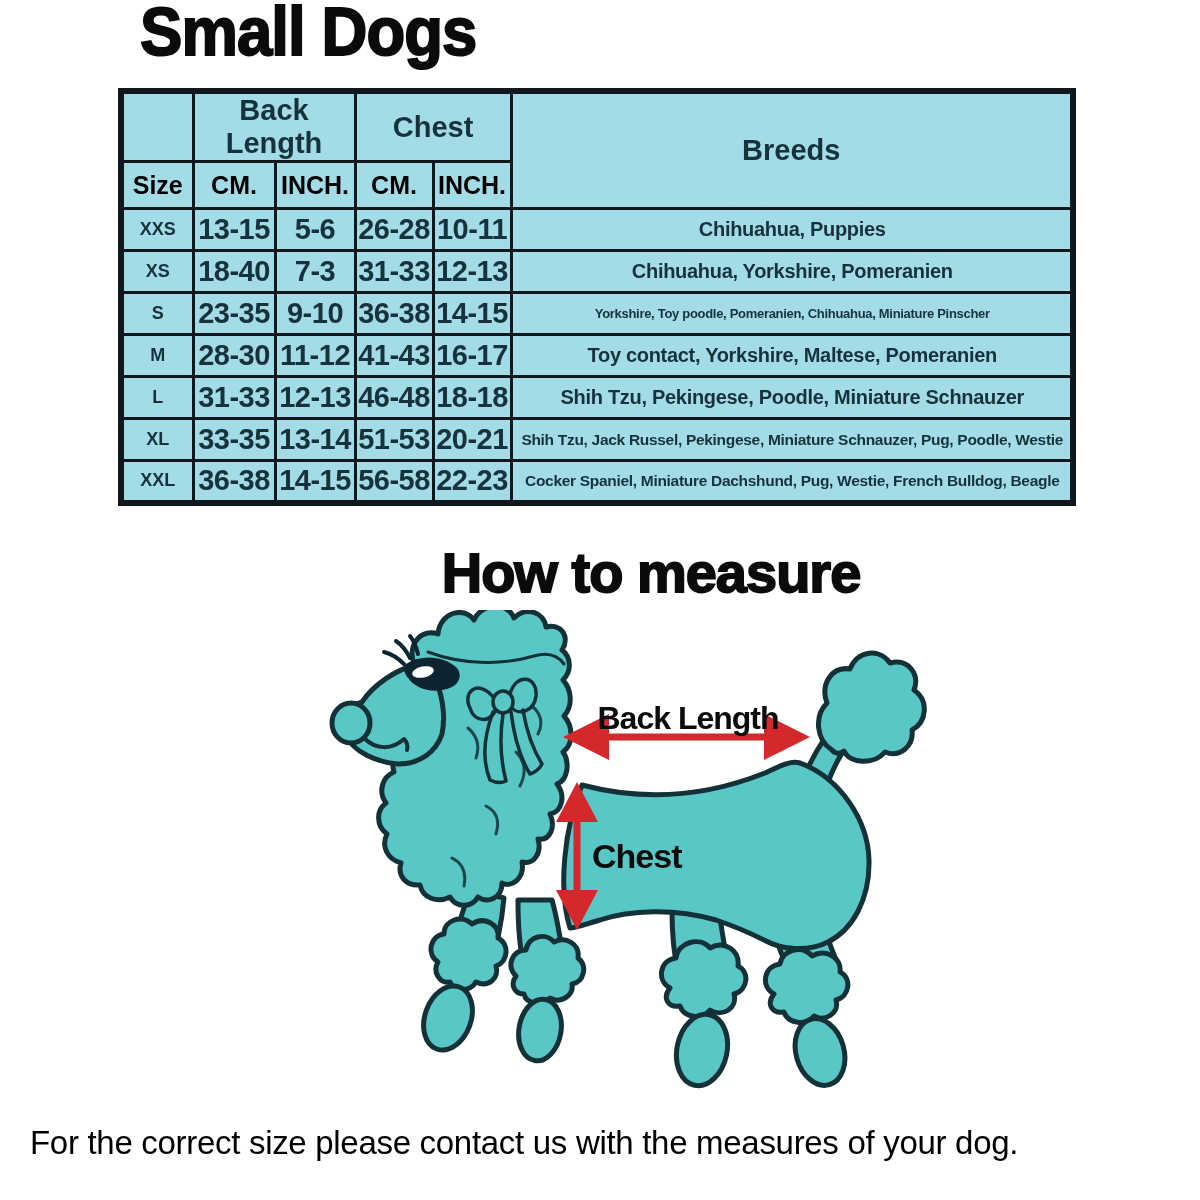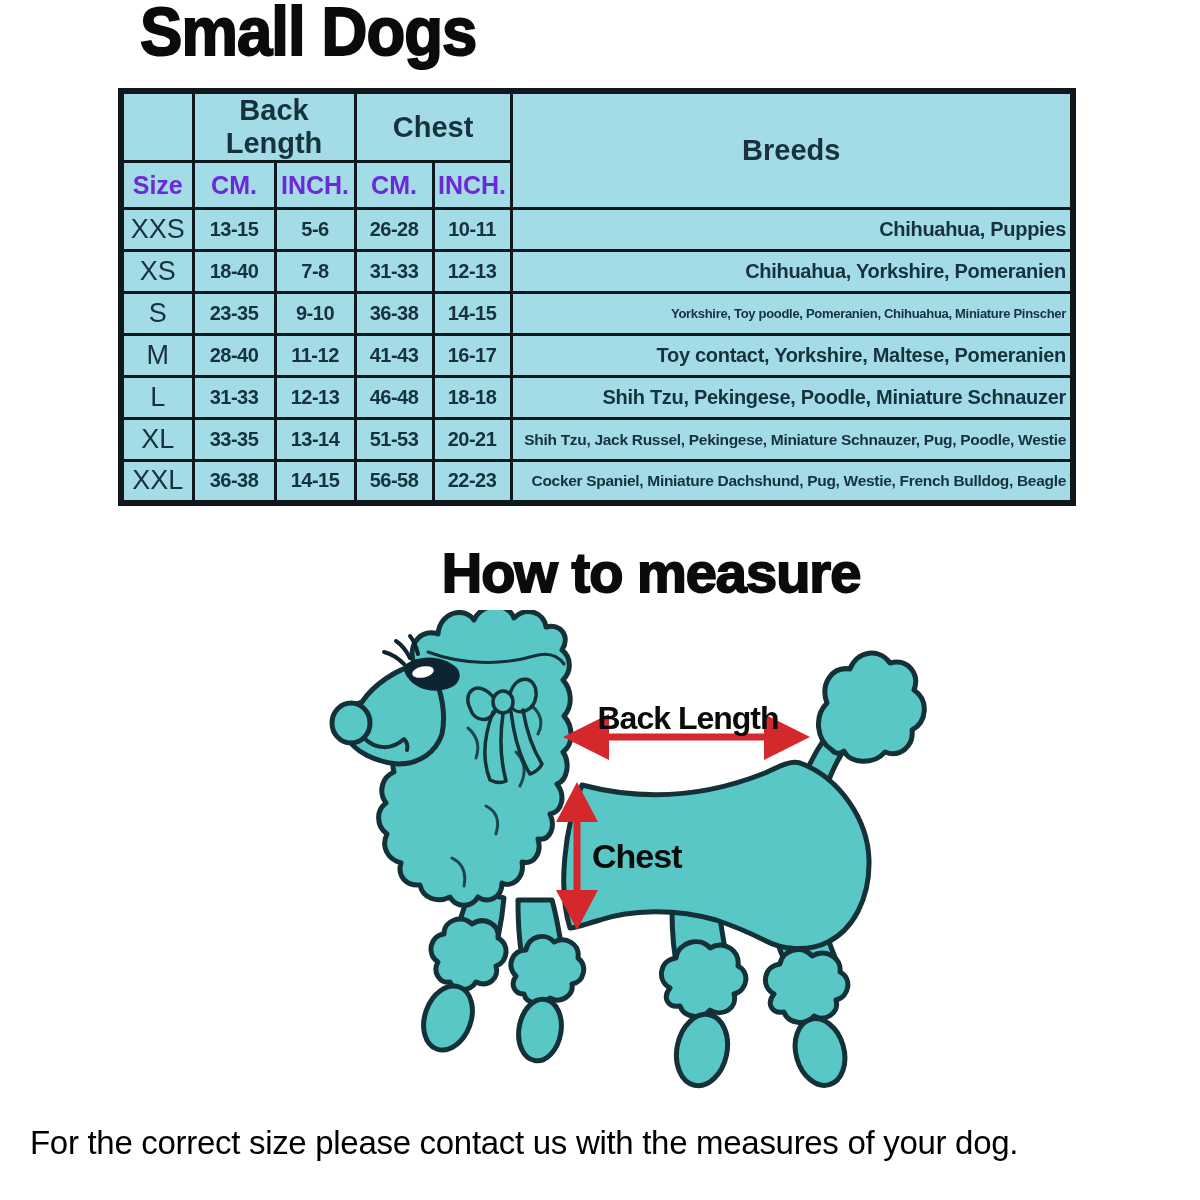--- a/index.html
+++ b/index.html
@@ -28,27 +28,27 @@
   }
   .size-table th, .size-table td {
     border:3px solid #10181e;
     color:#16323c;
     text-align:center;
     vertical-align:middle;
     padding:0;
     overflow:hidden;
   }
   .size-table thead tr.groups th { height:50px; font-size:29px; font-weight:bold; }
-  .size-table thead tr.units  th { height:47px; font-size:25px; font-weight:bold; color:#6d28d9; }
+  .size-table thead tr.units  th { height:47px; font-size:25px; font-weight:bold; color:#000000; }
   .size-table th.breeds-h { font-size:31px; font-weight:bold; }
   .size-table tbody tr { height:42px; }
-  .size-table td.size-cell { font-size:27px; font-weight:normal; }
-  .size-table td.num-cell  { font-size:20px; font-weight:bold; letter-spacing:-0.5px; }
+  .size-table td.size-cell { font-size:18px; font-weight:bold; }
+  .size-table td.num-cell  { font-size:29px; font-weight:bold; letter-spacing:-0.5px; }
   .size-table td.breeds-cell {
-    font-size:20px; font-weight:bold; text-align:right;
+    font-size:20px; font-weight:bold; text-align:center;
     padding:0 4px 0 6px; white-space:nowrap; letter-spacing:-0.3px;
   }
   
   .measure-title {
     position:absolute; left:51px; top:540px; width:1200px;
     text-align:center;
     font-size:56px; font-weight:bold; color:#0b0b0b;
     -webkit-text-stroke:1.8px #0b0b0b;
     letter-spacing:-1px;
   }
@@ -96,36 +96,36 @@
         <td class="size-cell">XXS</td>
         <td class="num-cell">13-15</td>
         <td class="num-cell">5-6</td>
         <td class="num-cell">26-28</td>
         <td class="num-cell">10-11</td>
         <td class="breeds-cell">Chihuahua, Puppies</td>
       </tr>
       <tr>
         <td class="size-cell">XS</td>
         <td class="num-cell">18-40</td>
-        <td class="num-cell">7-8</td>
+        <td class="num-cell">7-3</td>
         <td class="num-cell">31-33</td>
         <td class="num-cell">12-13</td>
         <td class="breeds-cell">Chihuahua, Yorkshire, Pomeranien</td>
       </tr>
       <tr>
         <td class="size-cell">S</td>
         <td class="num-cell">23-35</td>
         <td class="num-cell">9-10</td>
         <td class="num-cell">36-38</td>
         <td class="num-cell">14-15</td>
         <td class="breeds-cell" style="font-size: 13px;">Yorkshire, Toy poodle, Pomeranien, Chihuahua, Miniature Pinscher</td>
       </tr>
       <tr>
         <td class="size-cell">M</td>
-        <td class="num-cell">28-40</td>
+        <td class="num-cell">28-30</td>
         <td class="num-cell">11-12</td>
         <td class="num-cell">41-43</td>
         <td class="num-cell">16-17</td>
         <td class="breeds-cell">Toy contact, Yorkshire, Maltese, Pomeranien</td>
       </tr>
       <tr>
         <td class="size-cell">L</td>
         <td class="num-cell">31-33</td>
         <td class="num-cell">12-13</td>
         <td class="num-cell">46-48</td>

